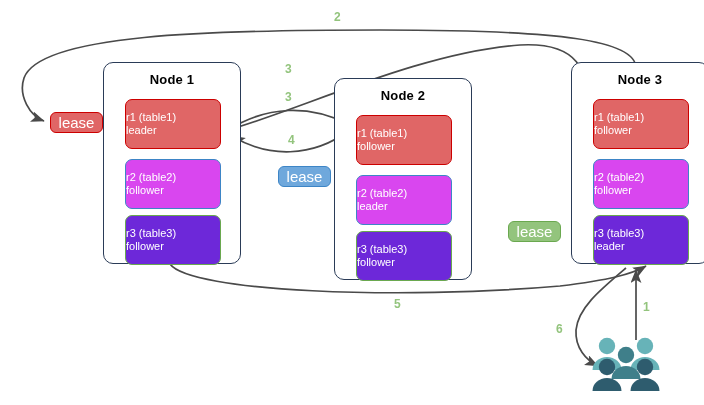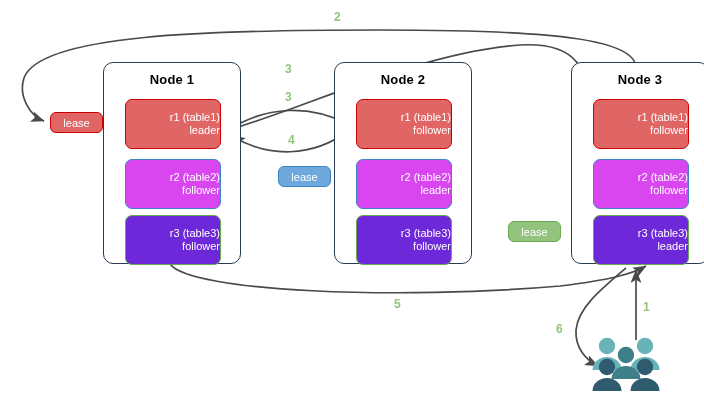--- a/index.html
+++ b/index.html
@@ -40,40 +40,40 @@
     font-weight: bold;
     color: #000000;
     letter-spacing: 0.2px;
   }
   .replica {
     position: absolute;
     box-sizing: border-box;
     border-radius: 7px;
     display: flex;
     flex-direction: column;
-    align-items: flex-end;
+    align-items: flex-start;
     justify-content: center;
     font-size: 11px;
     line-height: 13.5px;
     color: #ffffff;
     text-align: center;
     border-width: 1.2px;
     border-style: solid;
   }
   .rep-red   { background: #e06666; border-color: #cc0000; }
   .rep-blue  { background: #d946ef; border-color: #3d85c6; }
   .rep-green { background: #6d28d9; border-color: #6aa84f; }
   .lease {
     position: absolute;
     box-sizing: border-box;
     border-radius: 6px;
     display: flex;
     align-items: center;
     justify-content: center;
-    font-size: 11px;
+    font-size: 15px;
     color: #ffffff;
     border-width: 1.2px;
     border-style: solid;
   }
   .edge-label {
     position: absolute;
     font-size: 12px;
     font-weight: bold;
     color: #93c47d;
     white-space: nowrap;
@@ -118,21 +118,21 @@
     <div class="replica rep-blue" style="left:21px; top:96px; width:96px; height:50px;">
       <span>r2 (table2)</span>
       <span>follower</span>
     </div>
     <div class="replica rep-green" style="left:21px; top:152px; width:96px; height:50px;">
       <span>r3 (table3)</span>
       <span>follower</span>
     </div>
   </div>
 
-  <div class="node" style="left:334px; top:62px; width:138px; height:202px;">
+  <div class="node" style="left:334px; top:78px; width:138px; height:202px;">
     <div class="node-title">Node 2</div>
     <div class="replica rep-red" style="left:21px; top:36px; width:96px; height:50px;">
       <span>r1 (table1)</span>
       <span>follower</span>
     </div>
     <div class="replica rep-blue" style="left:21px; top:96px; width:96px; height:50px;">
       <span>r2 (table2)</span>
       <span>leader</span>
     </div>
     <div class="replica rep-green" style="left:21px; top:152px; width:96px; height:50px;">

